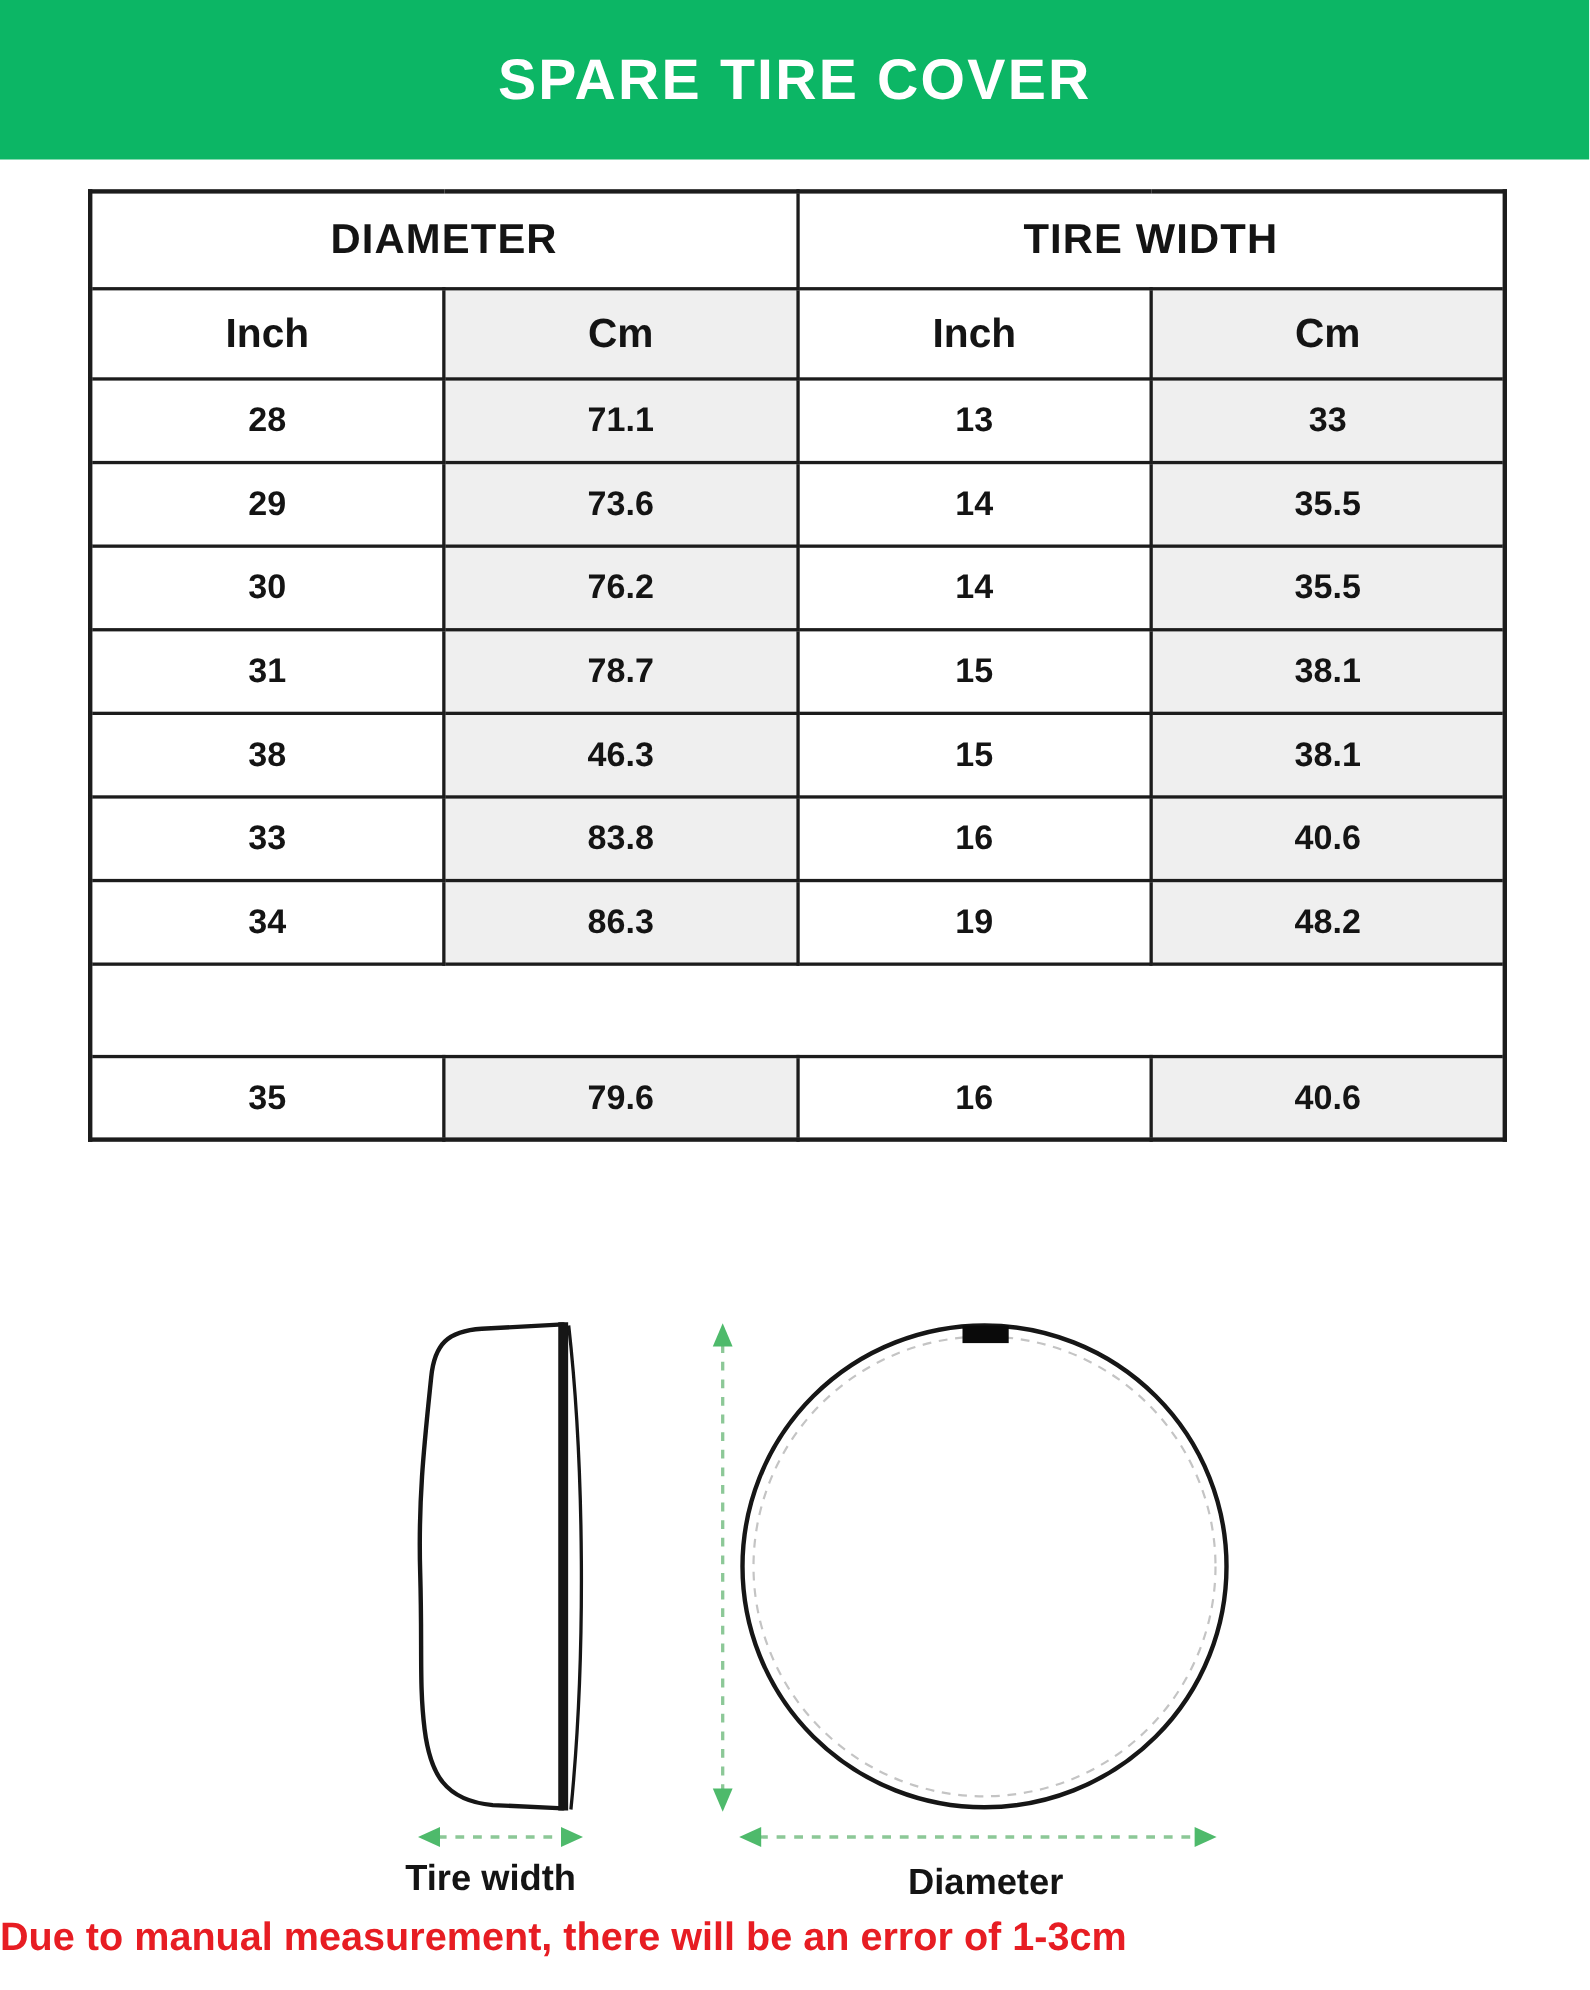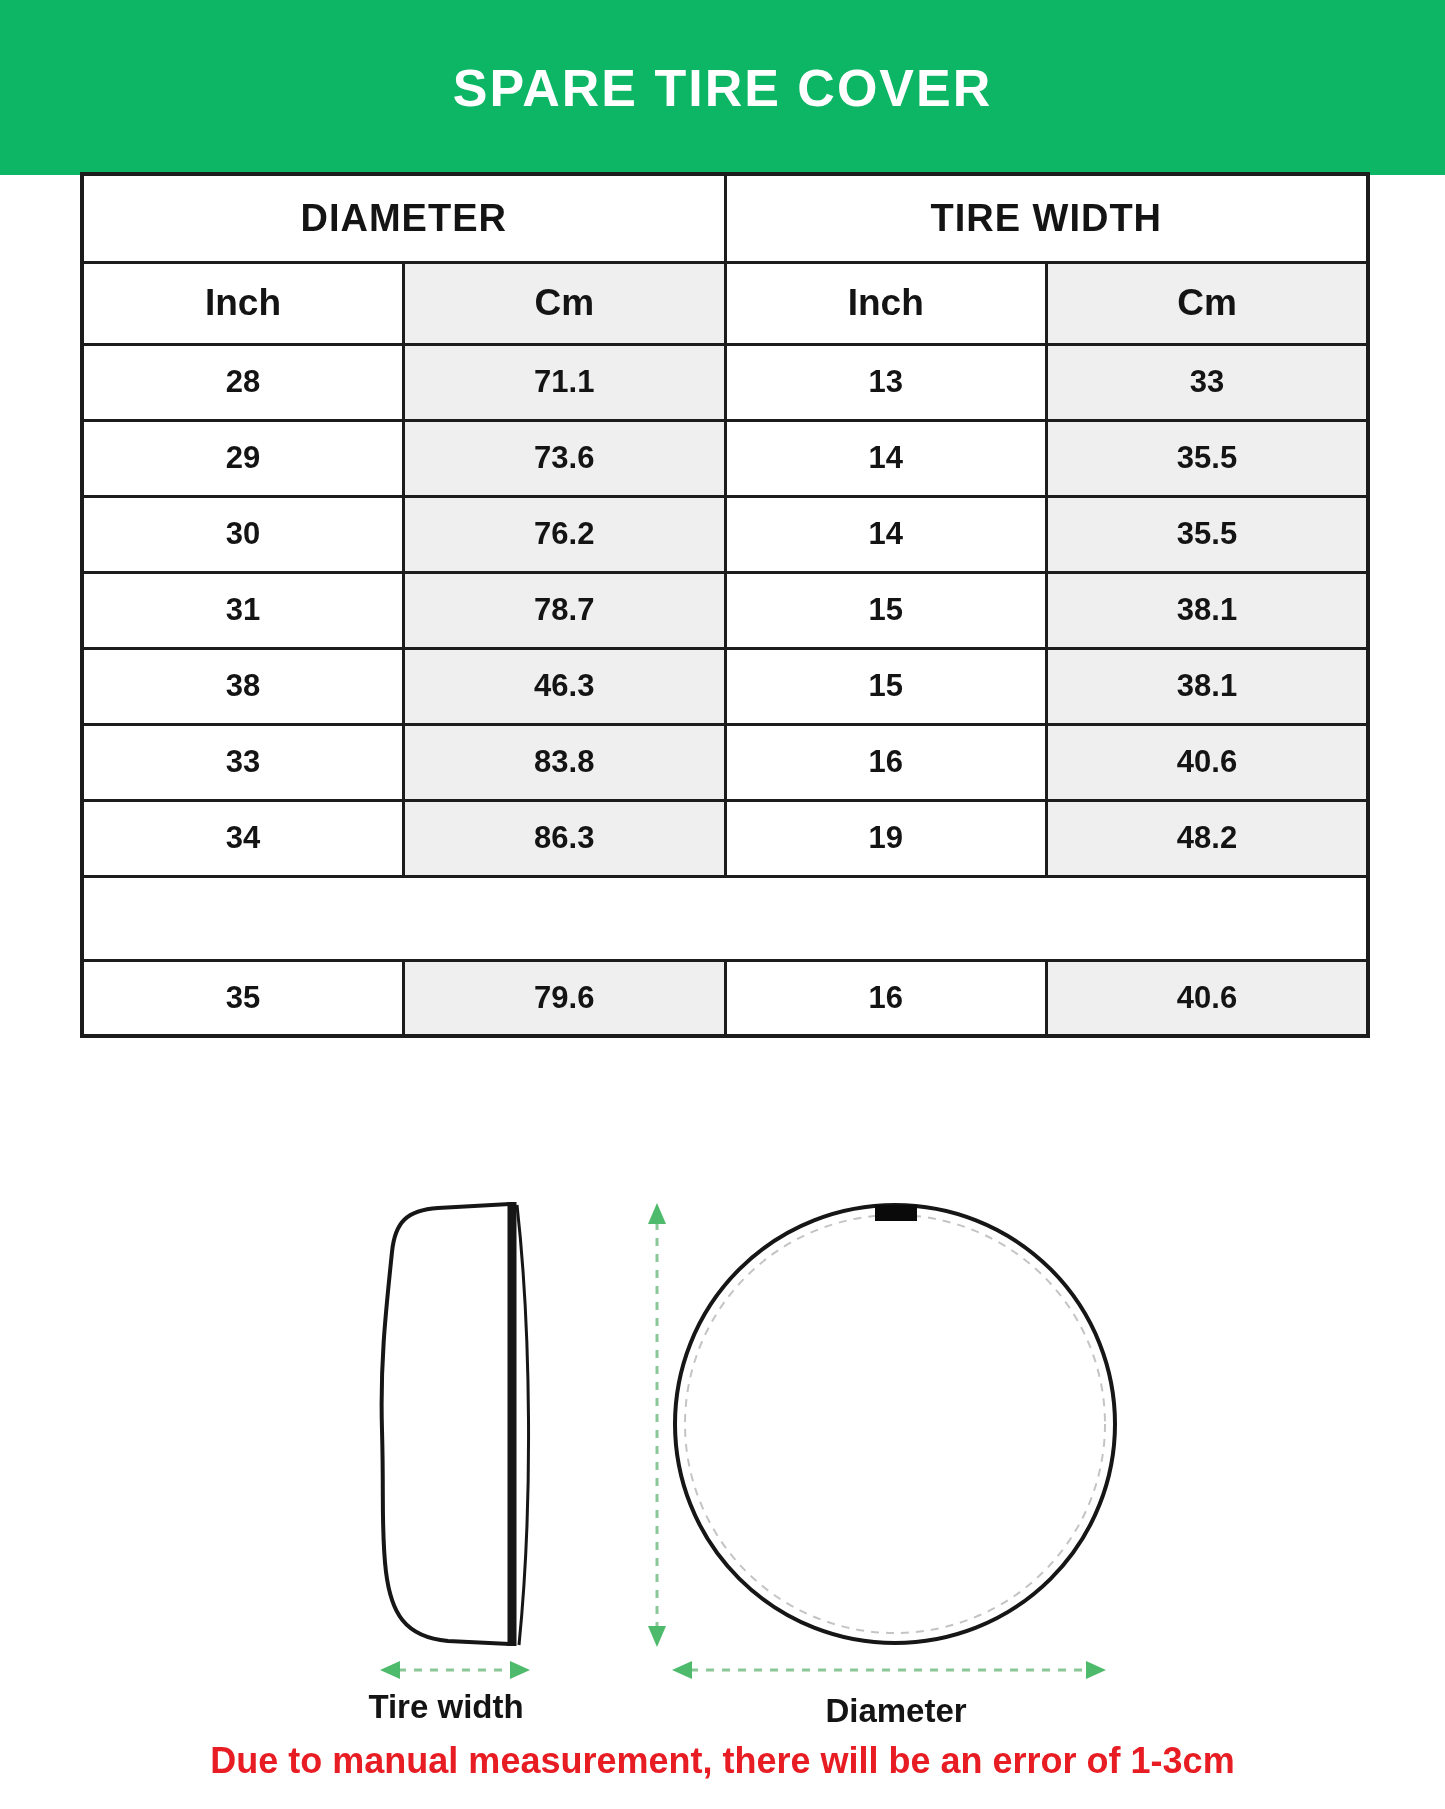--- a/index.html
+++ b/index.html
@@ -11,21 +11,21 @@
     --arrow-dash:#8cc897;
     --stitch-gray:#c4c4c4;
   }
   *{box-sizing:border-box;margin:0;padding:0;}
   html,body{background:#ffffff;}
   body{font-family:"Liberation Sans", sans-serif;}
   .page{position:relative;width:1445px;height:1809px;background:#ffffff;overflow:hidden;}
 
   
   .banner{
-    position:absolute;top:0;left:0;width:1445px;height:175px;
+    position:absolute;top:0;left:0;width:1445px;height:145px;
     background:var(--banner-green);
     display:flex;align-items:center;justify-content:center;
   }
   .banner-title{
     color:#ffffff;font-size:52px;font-weight:bold;letter-spacing:2px;
   }
 
   
   table.size-table{
     position:absolute;left:80px;top:172px;width:1290px;
@@ -55,21 +55,21 @@
   .diagram-svg{position:absolute;left:0;top:1180px;width:1445px;height:560px;}
   .diagram-label{
     position:absolute;font-size:33px;font-weight:bold;color:#141414;text-align:center;
   }
   .label-tire-width{left:326px;top:1688px;width:240px;}
   .label-diameter{left:746px;top:1692px;width:300px;}
 
   
   .note{
     position:absolute;top:1740px;left:0;width:1445px;
-    text-align:center;font-size:36px;font-weight:bold;color:var(--note-red);
+    text-align:left;font-size:36px;font-weight:bold;color:var(--note-red);
   }
 </style>
 </head>
 <body>
 
 <div class="page">
 
   <header class="banner">
     <h1 class="banner-title">SPARE TIRE COVER</h1>
   </header>

